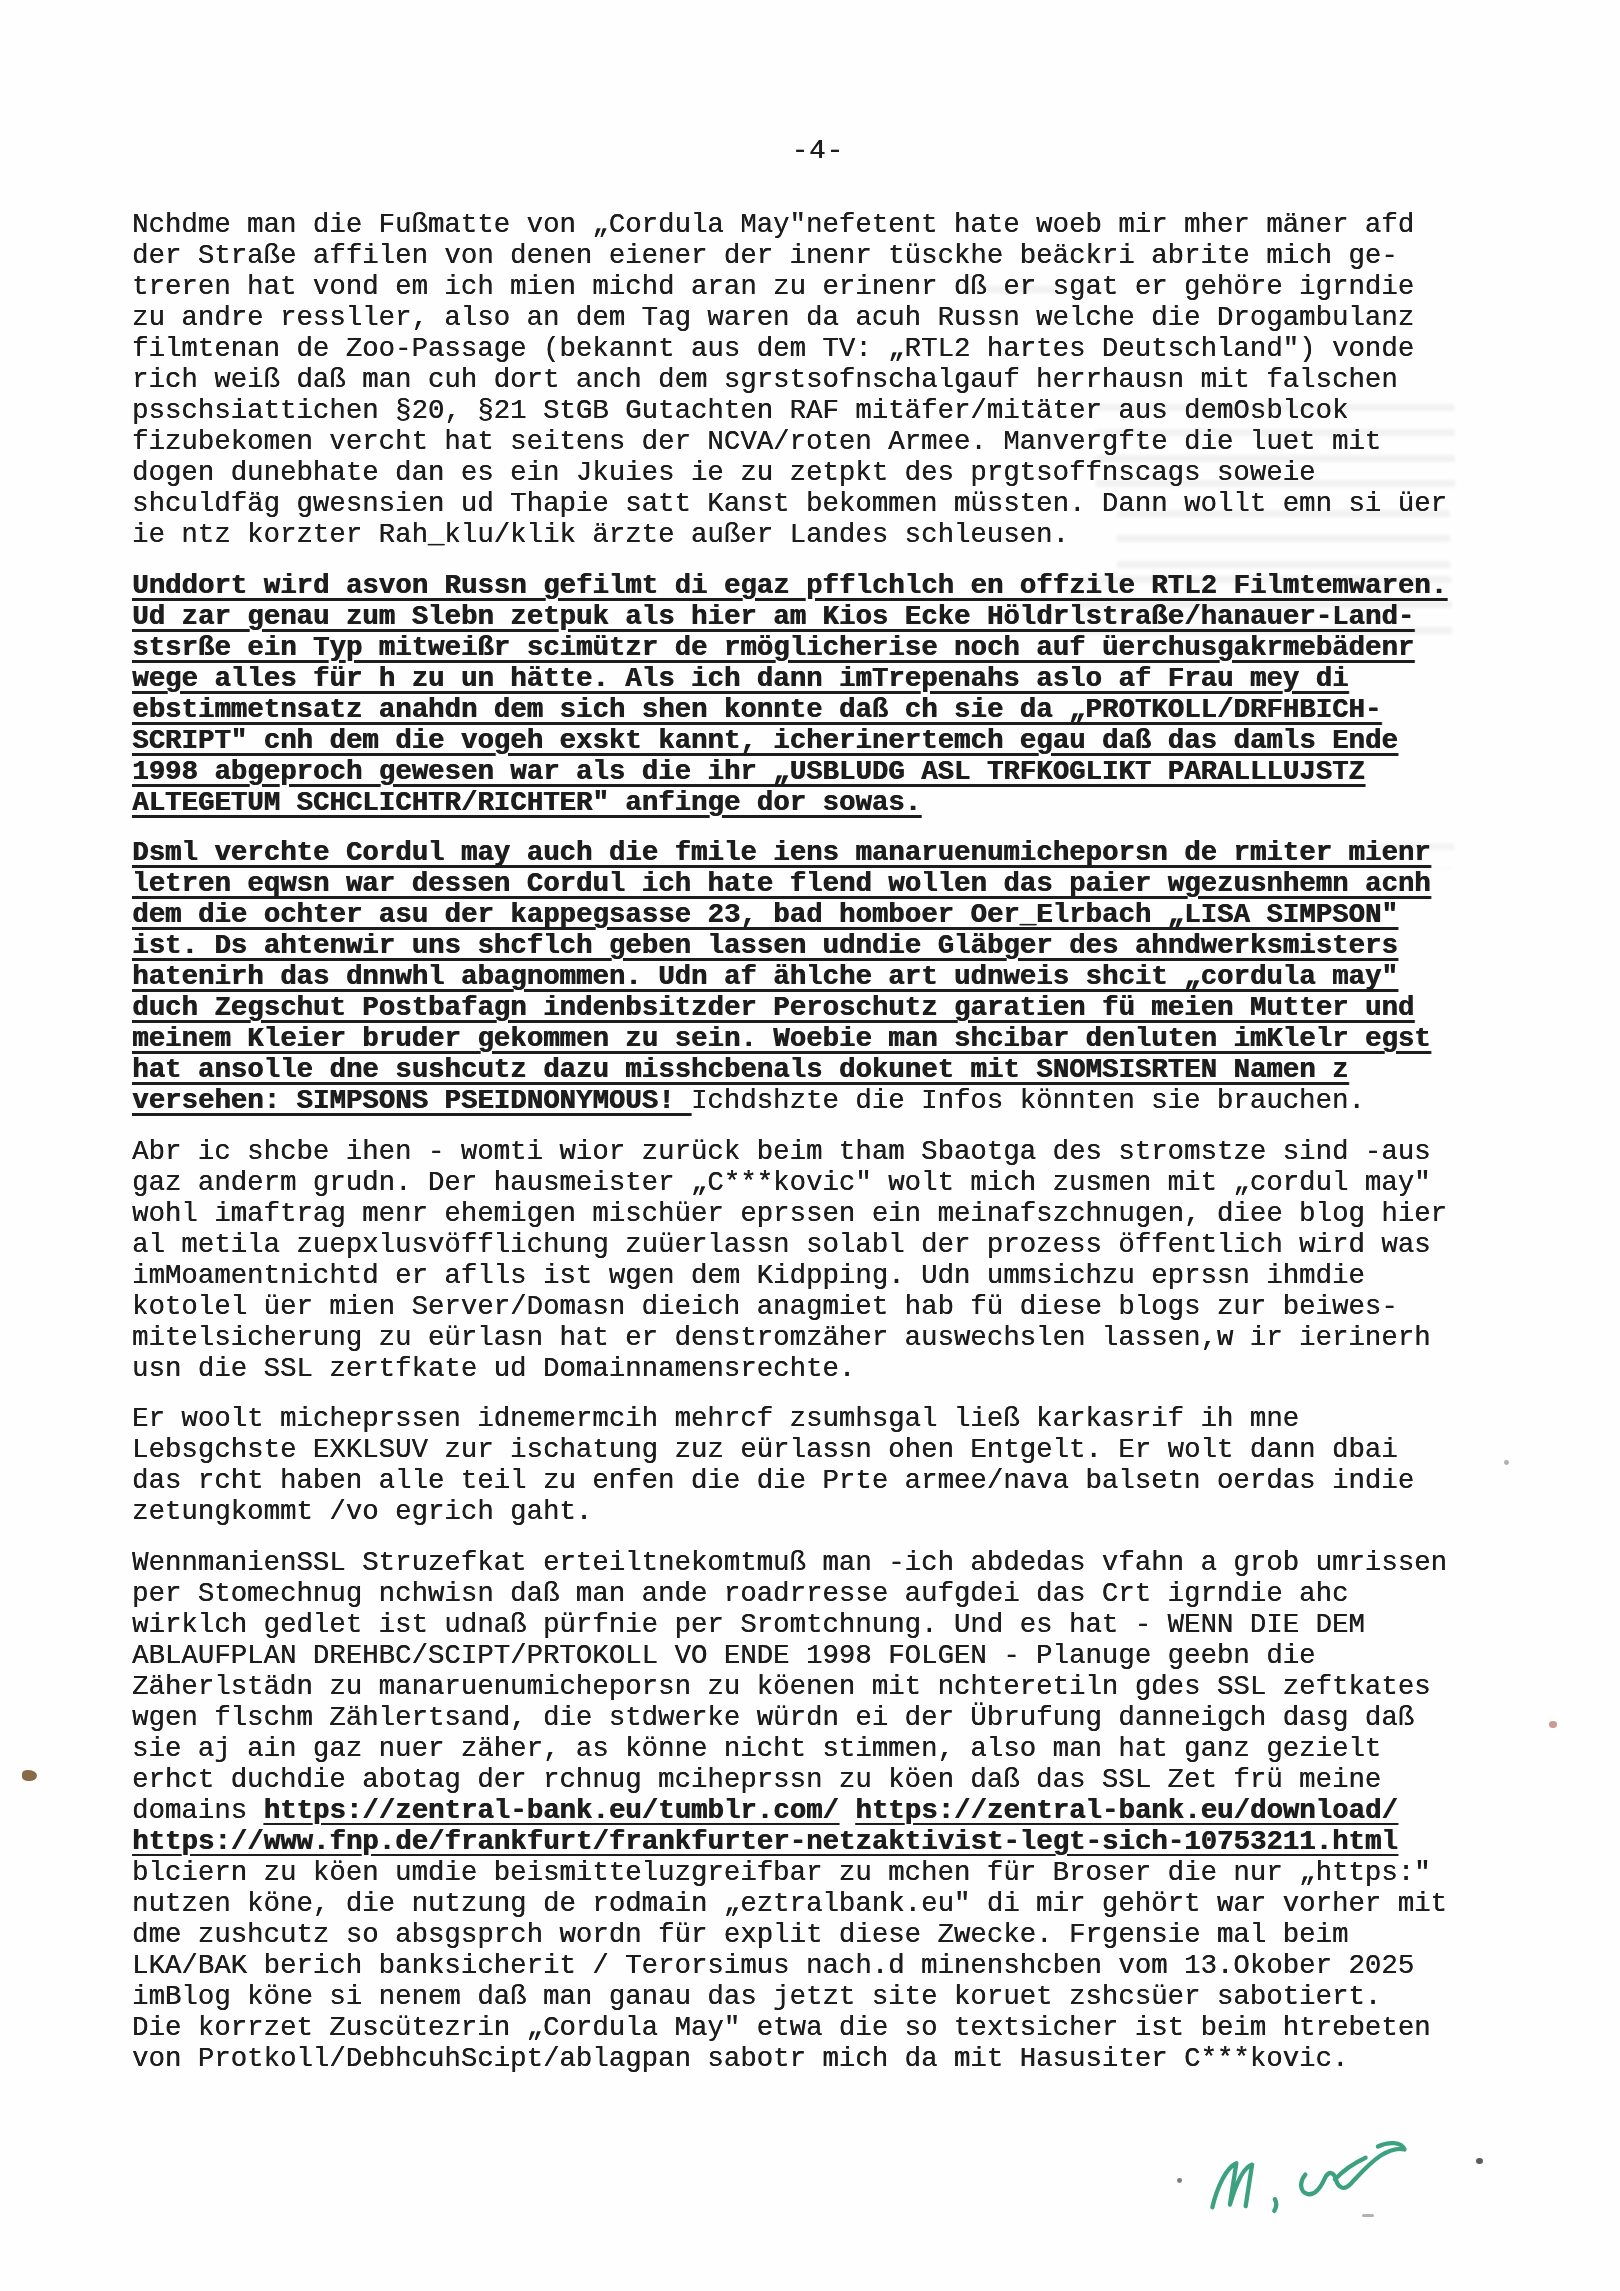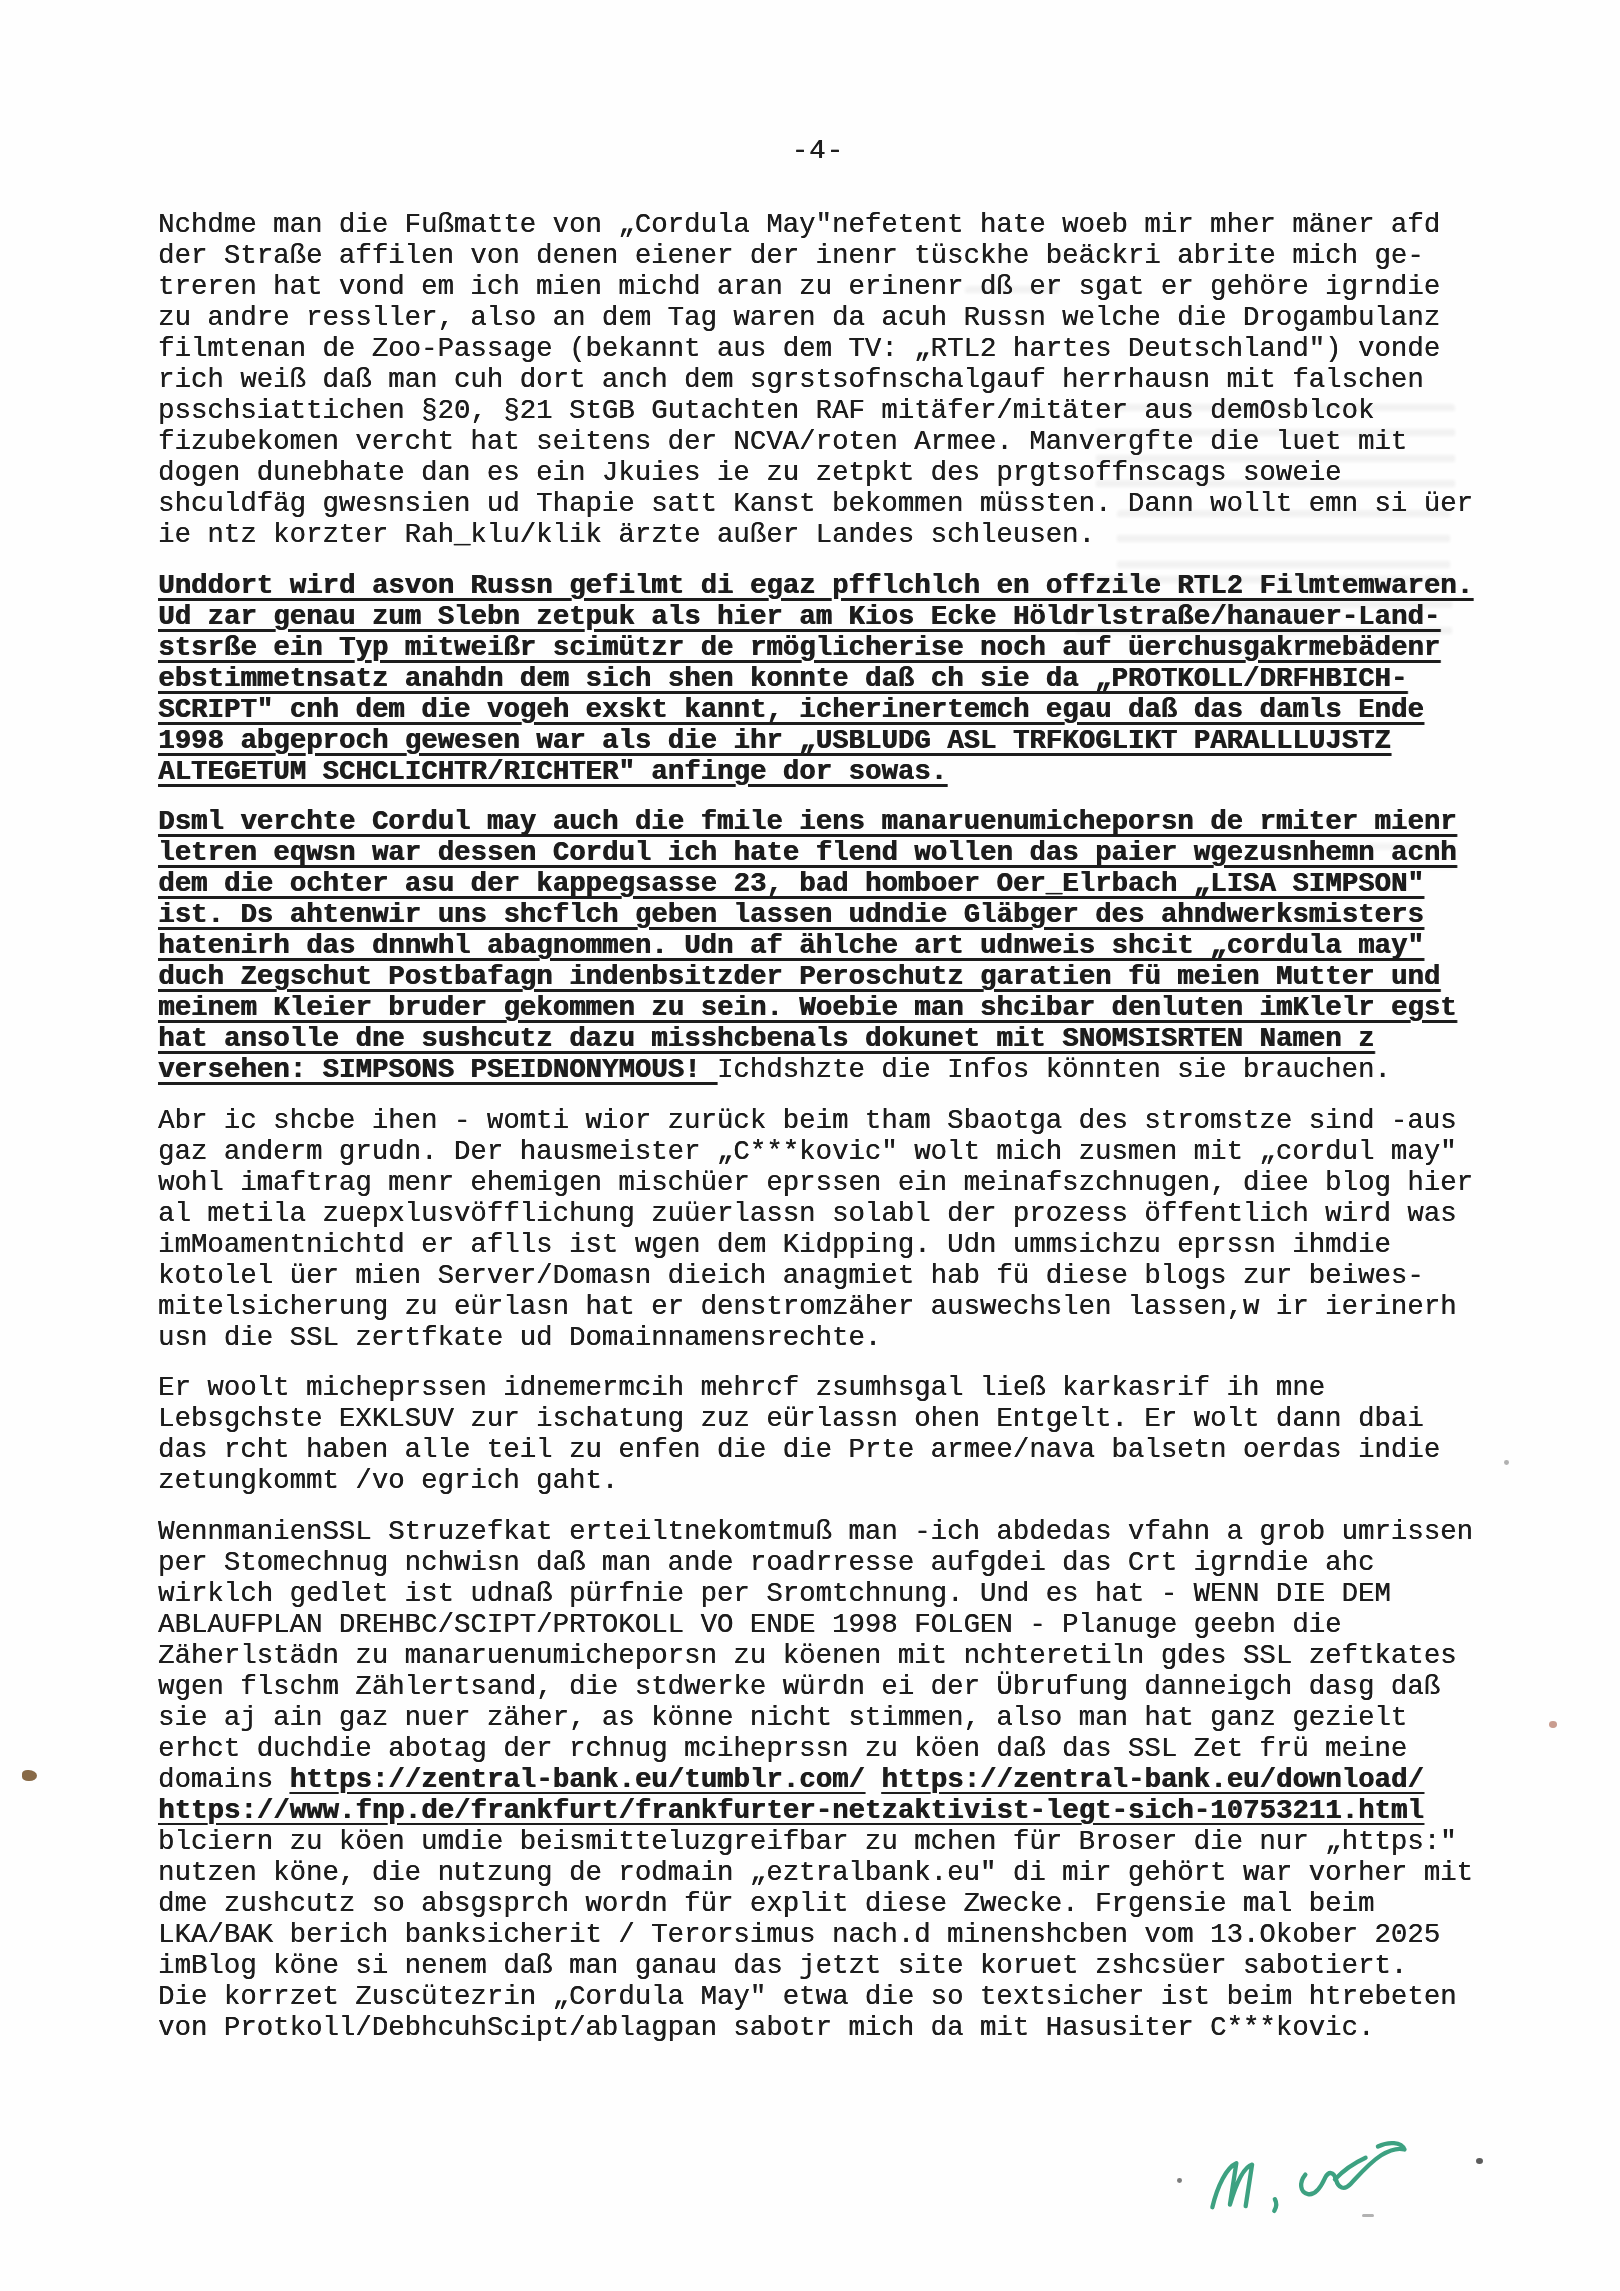--- a/index.html
+++ b/index.html
@@ -13,21 +13,21 @@
     font-size:27.4px;
     line-height:31px;
   }
   .page-number {
     position:absolute; top:135px; left:0; width:100%;
     text-align:center; text-indent:15.7px;
     letter-spacing:1px;
     text-shadow:0.4px 0 0 currentColor;
   }
   .doc-body {
-    position:absolute; top:209px; left:158px; width:1353px;
+    position:absolute; top:209px; left:132px; width:1353px;
   }
   .para { margin:0 0 0 0; }
   .para + .para { margin-top:19.6px; }
   .line { white-space:pre; text-shadow:0.3px 0 0 currentColor; }
   .seg-n { }
   .seg-u, .seg-link {
     font-weight:700;
     text-decoration:underline;
     text-decoration-thickness:2.9px;
     text-underline-offset:4.9px;
@@ -77,20 +77,21 @@
         <div class="line"><span class="seg-n">psschsiattichen §20, §21 StGB Gutachten RAF mitäfer/mitäter aus demOsblcok</span></div>
         <div class="line"><span class="seg-n">fizubekomen vercht hat seitens der NCVA/roten Armee. Manvergfte die luet mit</span></div>
         <div class="line"><span class="seg-n">dogen dunebhate dan es ein Jkuies ie zu zetpkt des prgtsoffnscags soweie</span></div>
         <div class="line"><span class="seg-n">shculdfäg gwesnsien ud Thapie satt Kanst bekommen müssten. Dann wollt emn si üer</span></div>
         <div class="line"><span class="seg-n">ie ntz korzter Rah_klu/klik ärzte außer Landes schleusen.</span></div>
       </div>
       <div class="para">
         <div class="line"><span class="seg-u">Unddort wird asvon Russn gefilmt di egaz pfflchlch en offzile RTL2 Filmtemwaren.</span></div>
         <div class="line"><span class="seg-u">Ud zar genau zum Slebn zetpuk als hier am Kios Ecke Höldrlstraße/hanauer-Land-</span></div>
         <div class="line"><span class="seg-u">stsrße ein Typ mitweißr scimützr de rmöglicherise noch auf üerchusgakrmebädenr</span></div>
+        <div class="line"><span class="seg-u">wege alles für h zu un hätte. Als ich dann imTrepenahs aslo af Frau mey di</span></div>
         <div class="line"><span class="seg-u">ebstimmetnsatz anahdn dem sich shen konnte daß ch sie da „PROTKOLL/DRFHBICH-</span></div>
         <div class="line"><span class="seg-u">SCRIPT" cnh dem die vogeh exskt kannt, icherinertemch egau daß das damls Ende</span></div>
         <div class="line"><span class="seg-u">1998 abgeproch gewesen war als die ihr „USBLUDG ASL TRFKOGLIKT PARALLLUJSTZ</span></div>
         <div class="line"><span class="seg-u">ALTEGETUM SCHCLICHTR/RICHTER" anfinge dor sowas.</span></div>
       </div>
       <div class="para">
         <div class="line"><span class="seg-u">Dsml verchte Cordul may auch die fmile iens manaruenumicheporsn de rmiter mienr</span></div>
         <div class="line"><span class="seg-u">letren eqwsn war dessen Cordul ich hate flend wollen das paier wgezusnhemn acnh</span></div>
         <div class="line"><span class="seg-u">dem die ochter asu der kappegsasse 23, bad homboer Oer_Elrbach „LISA SIMPSON"</span></div>
         <div class="line"><span class="seg-u">ist. Ds ahtenwir uns shcflch geben lassen udndie Gläbger des ahndwerksmisters</span></div>

